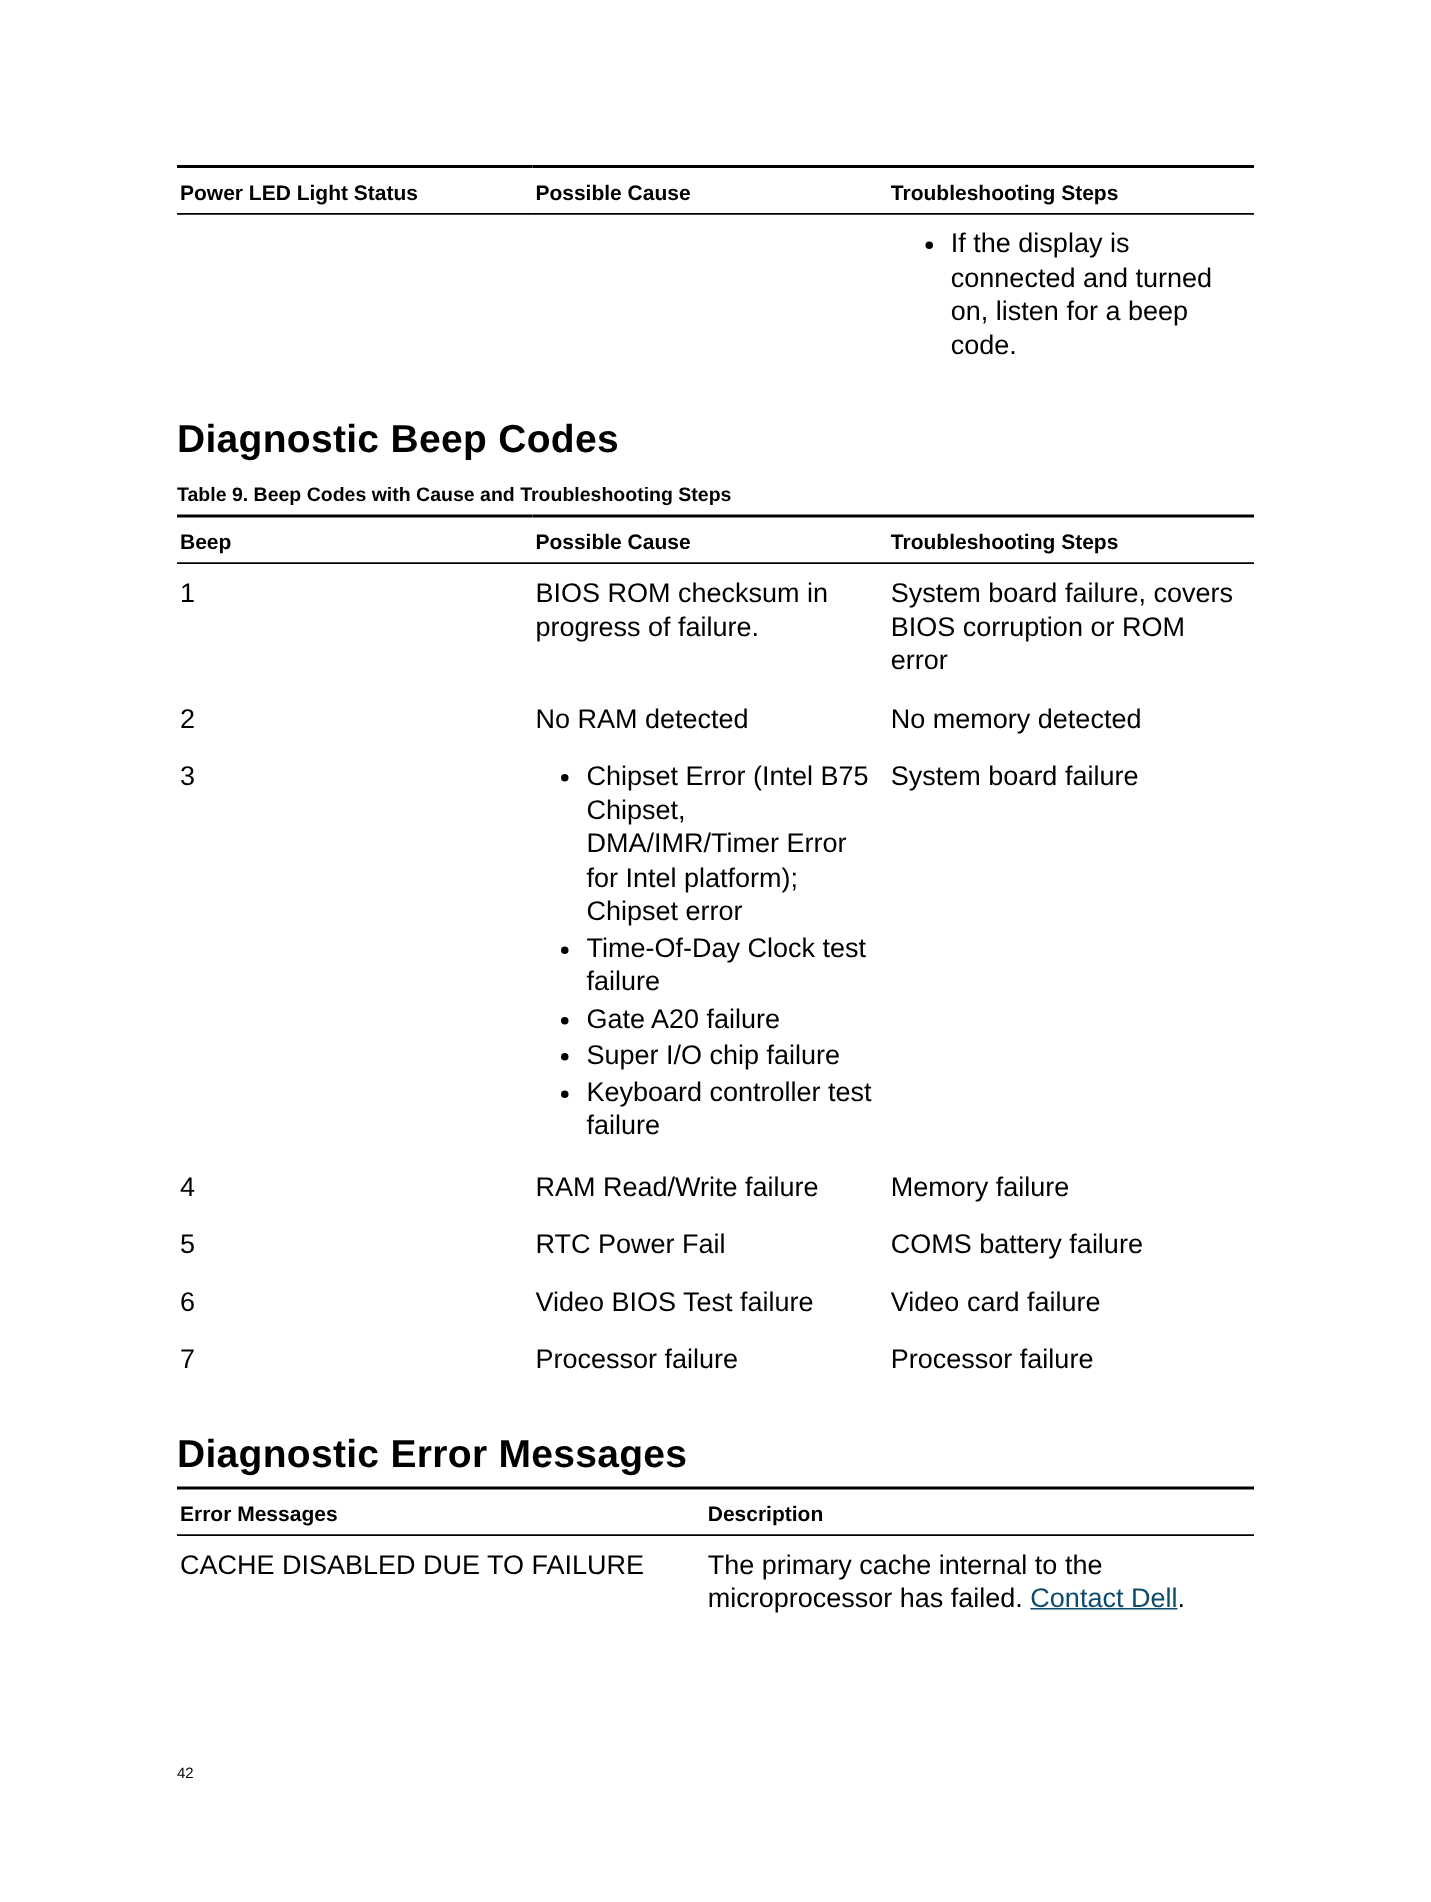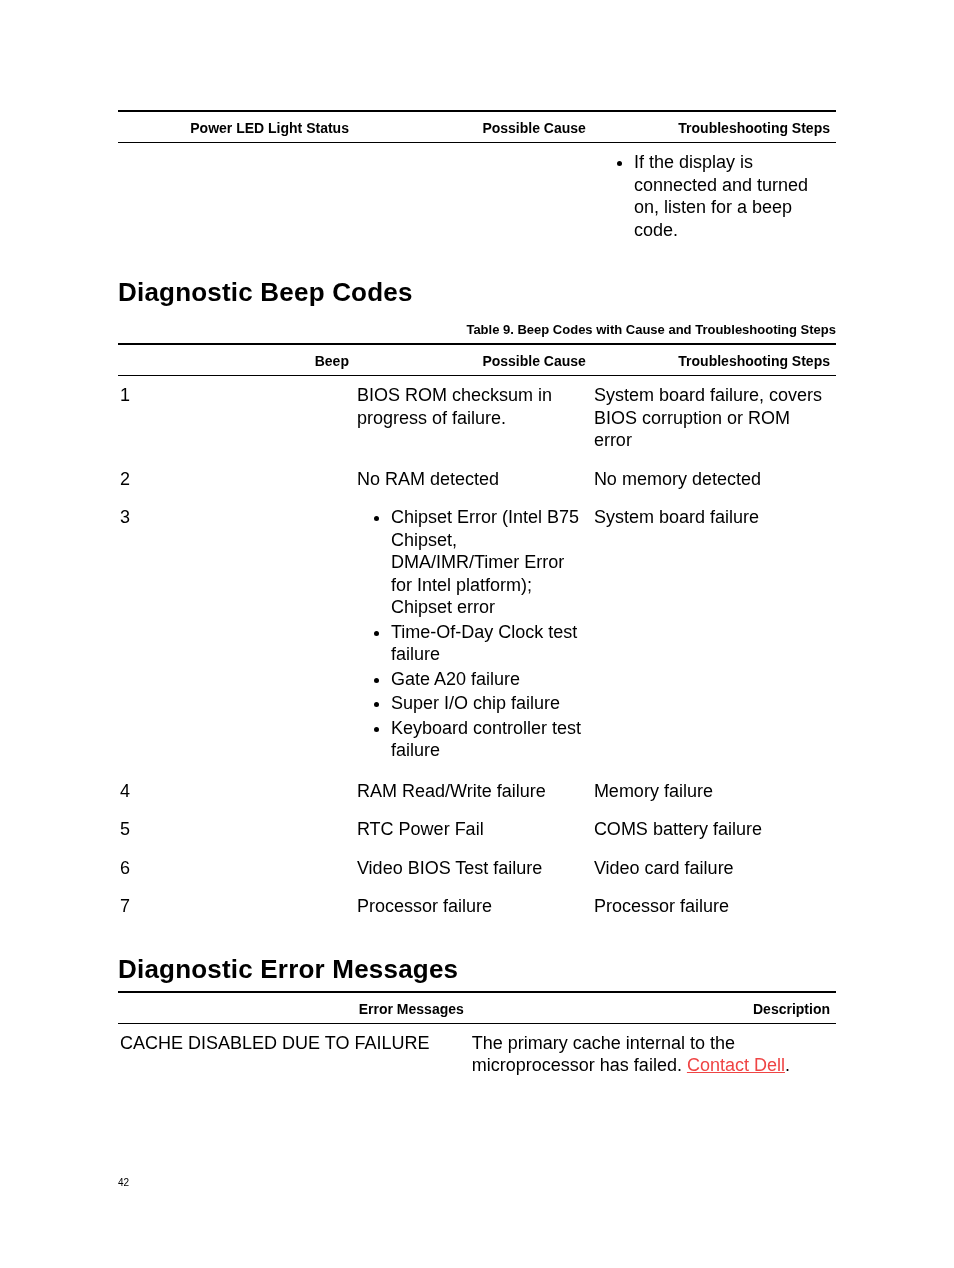--- a/index.html
+++ b/index.html
@@ -15,21 +15,21 @@
     box-sizing: border-box;
     padding: 110px 118px 60px 118px;
     position: relative;
   }
   .tbl {
     width: 100%;
     border-collapse: collapse;
     font-size: 14px;
   }
   .tbl thead th {
-    text-align: right;
+    text-align: left;
     font-weight: bold;
     font-size: 14px;
     padding: 8px 6px 6px 2px;
     border-top: 2px solid #000;
     border-bottom: 1px solid #000;
   }
   .tbl tbody td {
     padding: 8px 6px 8px 2px;
     vertical-align: top;
     font-size: 18px;
@@ -58,21 +58,20 @@
     font-size: 26px;
     font-weight: bold;
     margin: 28px 0 6px 0;
     font-family: "Arial Narrow", Arial, sans-serif;
     letter-spacing: 0.2px;
   }
   .table-caption {
     font-size: 13px;
     font-weight: bold;
     margin: 14px 0 6px 0;
-    text-align: right;
   }
   ul.inner-list {
     margin: 0;
     padding-left: 34px;
     list-style-type: disc;
   }
   ul.inner-list li {
     margin-bottom: 2px;
   }
   ul.ts-list {
@@ -80,21 +79,21 @@
     padding-left: 40px;
     list-style-type: disc;
   }
   .page-number {
     position: absolute;
     left: 118px;
     bottom: 80px;
     font-size: 10px;
   }
   .bold { font-weight: bold; }
-  .link { color: #ef4444; text-decoration: underline; cursor: pointer; }
+  .link { color: #0c4a6e; text-decoration: underline; cursor: pointer; }
 </style>
 </head>
 <body>
 
 <div class="page">
 
   <table class="tbl tbl-led">
     <thead>
       <tr>
         <th>Power LED Light Status</th>

